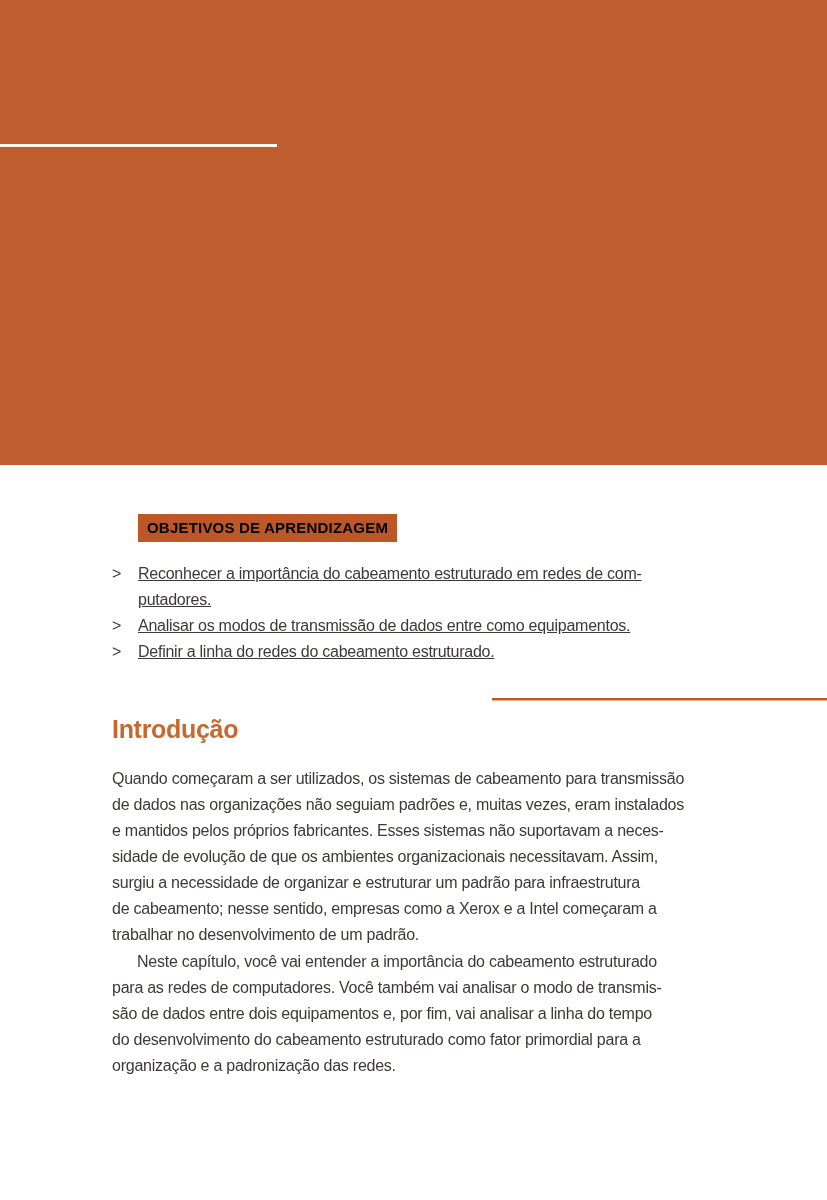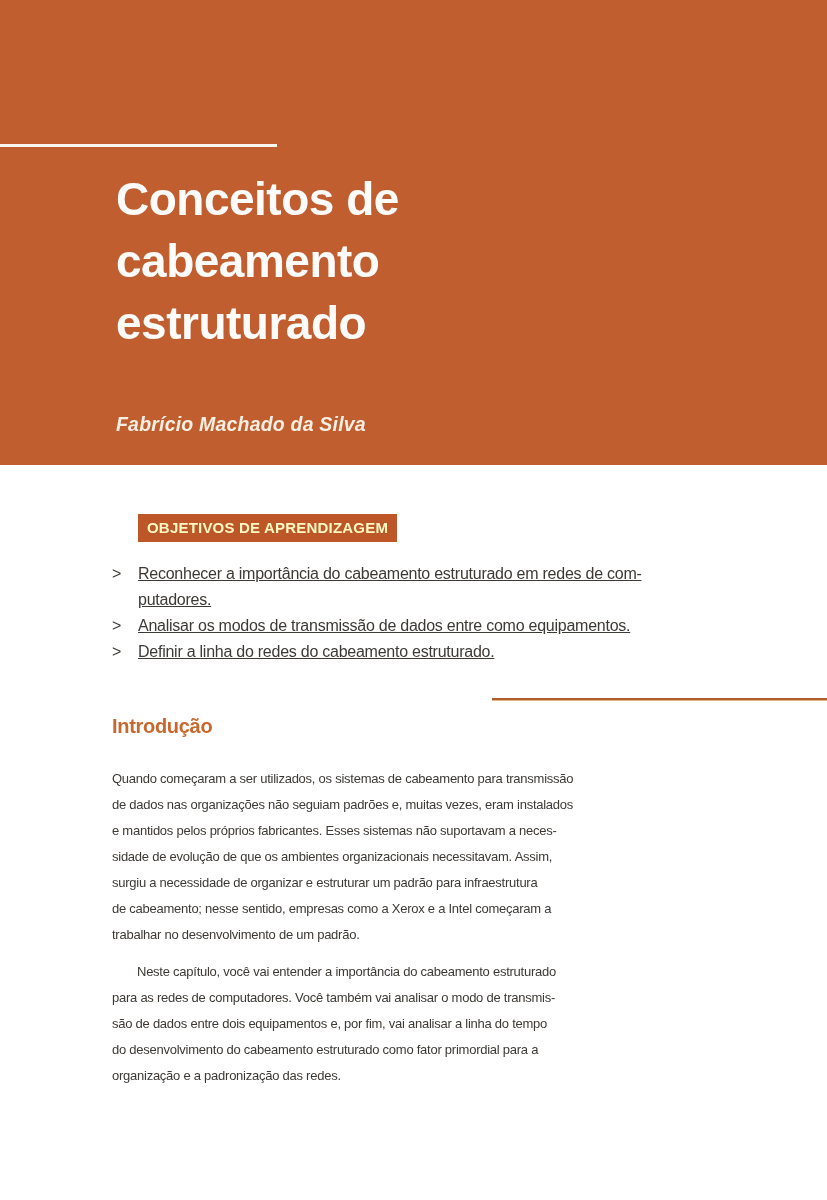--- a/index.html
+++ b/index.html
@@ -37,21 +37,21 @@
   .hero-author {
     position: absolute; top: 413px; left: 116px;
     font-size: 19.5px; font-weight: bold; font-style: italic;
     letter-spacing: 0.2px;
     color: #F7EFE2;
   }
   
   .badge {
     position: absolute; top: 514px; left: 138px;
     background: #BE5727;
-    color: #fef9c3;
+    color: #000000;
     font-size: 15px; font-weight: bold;
     letter-spacing: 0.2px;
     padding: 5px 9px 6px 9px;
   }
   .objectives {
     position: absolute; top: 561px; left: 112px;
     width: 620px;
     list-style: none;
   }
   .obj-item {
@@ -64,45 +64,41 @@
   .obj-text { flex: 1; white-space: pre-line; text-decoration: underline; }
   
   .divider {
     position: absolute; top: 698px; left: 492px;
     width: 335px; height: 3px;
     background: #AF5E2C;
     border-bottom: 1px solid #E7B685;
   }
   .intro-heading {
     position: absolute; top: 715px; left: 112px;
-    font-size: 20px; font-weight: bold;
+    font-size: 25px; font-weight: bold;
     letter-spacing: -0.3px;
     color: #C8682F;
   }
   .bodytext {
     position: absolute; top: 766px; left: 112px;
     width: 622px;
-    font-size: 13px; line-height: 26px;
+    font-size: 16px; line-height: 26px;
     letter-spacing: -0.25px;
     color: #3D3935;
   }
   .para { white-space: pre-line; }
-  .para.indent { text-indent: 25px; margin-top: 11px; }
+  .para.indent { text-indent: 25px; margin-top: 1px; }
 </style>
 </head>
 <body>
 
 <div class="page">
 
   <header class="hero">
     <div class="hero-line"></div>
-    <h1 class="hero-title">Conceitos de
-cabeamento
-estruturado</h1>
-    <p class="hero-author">Fabrício Machado da Silva</p>
   </header>
 
   <div class="badge">OBJETIVOS DE APRENDIZAGEM</div>
 
   <ul class="objectives">
     <li class="obj-item">
       <span class="obj-marker">&gt;</span>
       <span class="obj-text">Reconhecer a importância do cabeamento estruturado em redes de com-
 putadores.</span>
     </li>

